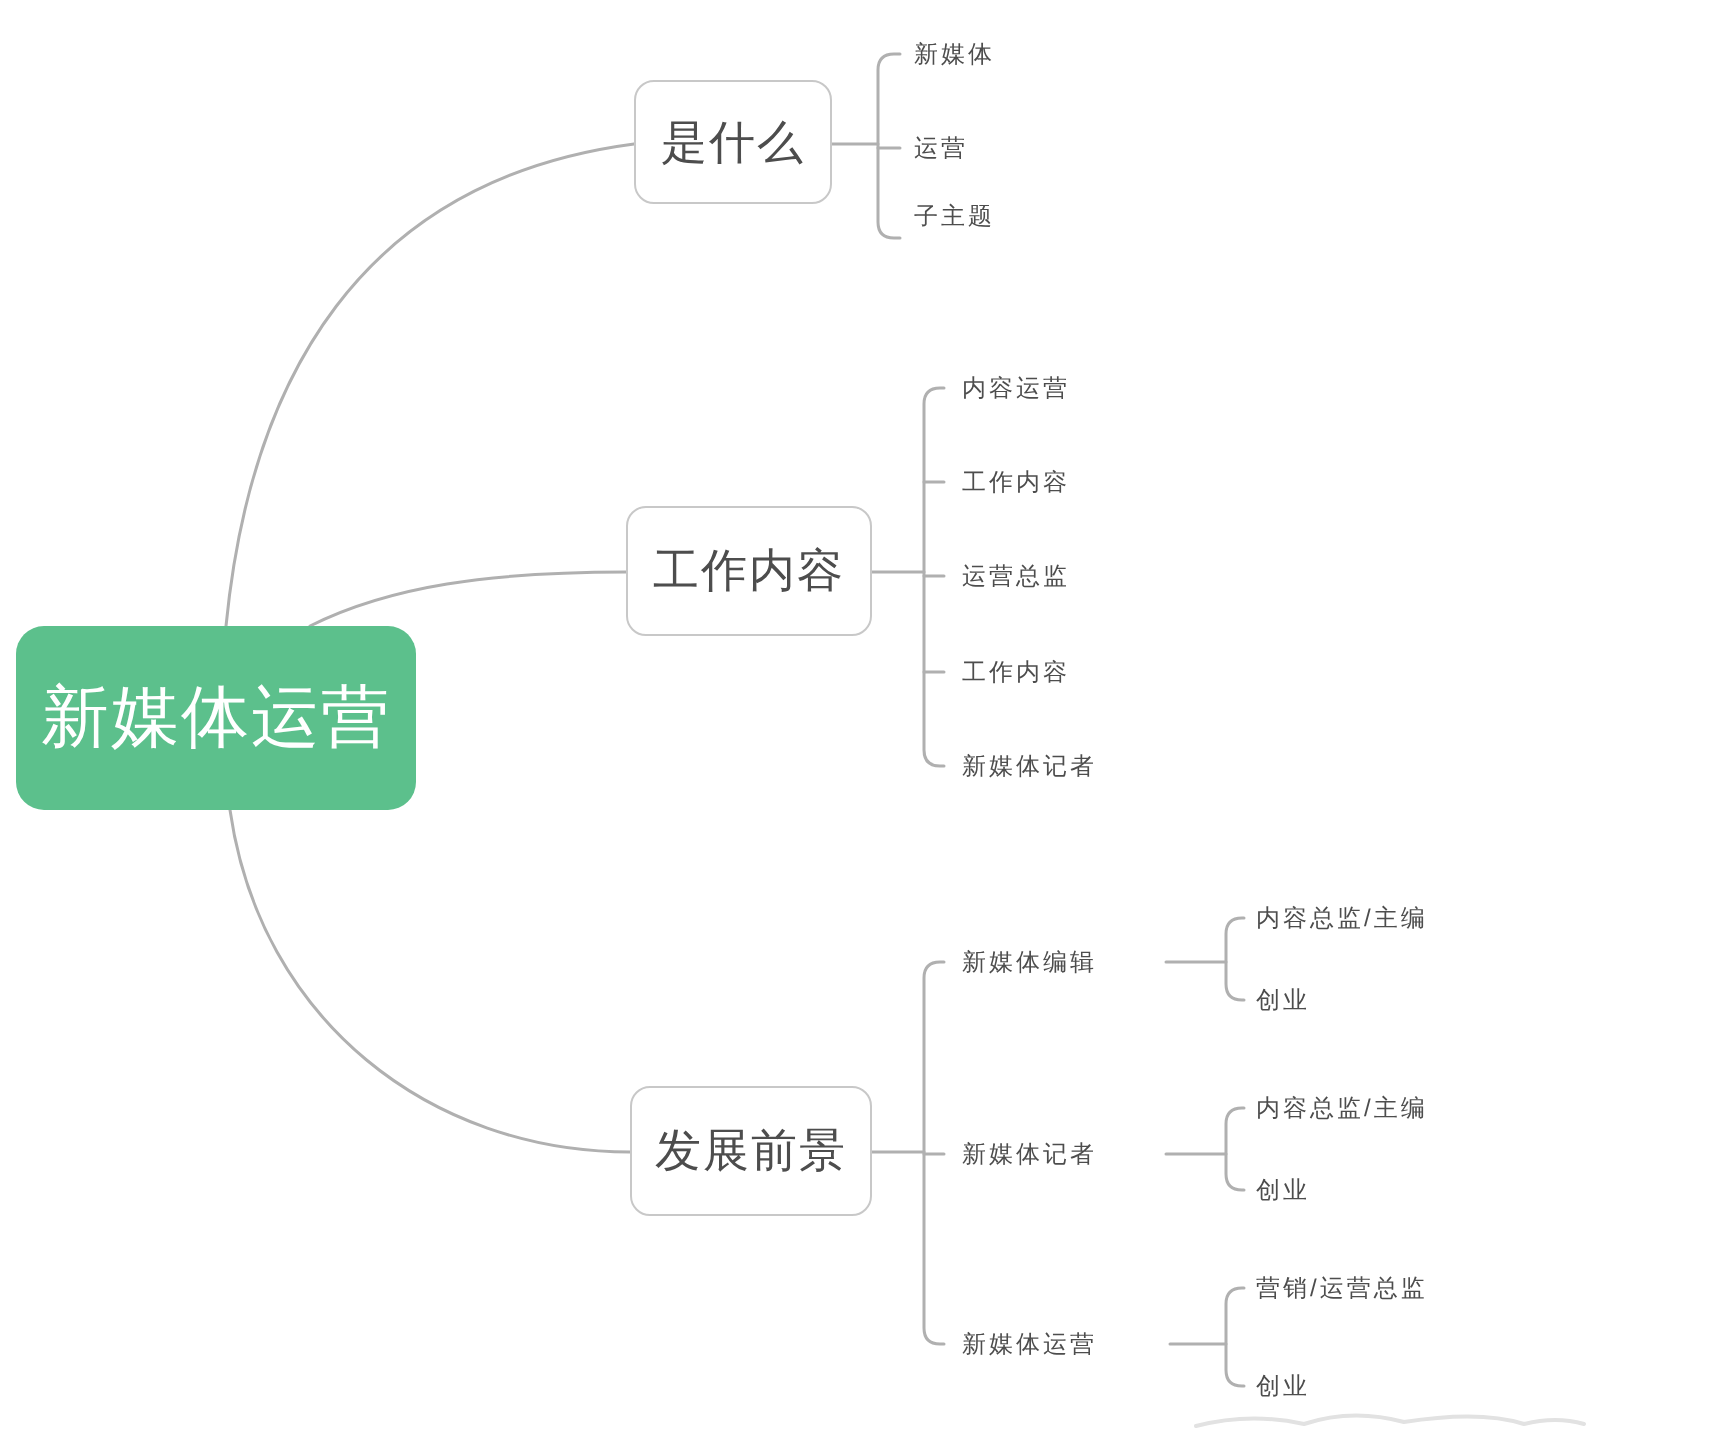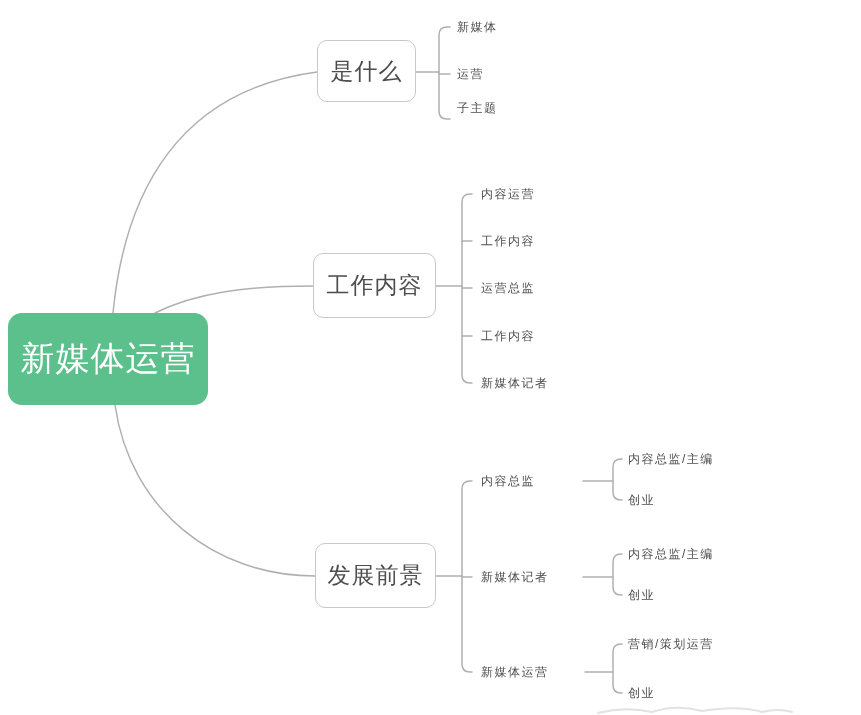--- a/index.html
+++ b/index.html
@@ -75,24 +75,24 @@
   <div class="leaf" style="left:457px;top:27px">新媒体</div>
   <div class="leaf" style="left:457px;top:74px">运营</div>
   <div class="leaf" style="left:457px;top:108px">子主题</div>
 
   <div class="leaf" style="left:481px;top:194px">内容运营</div>
   <div class="leaf" style="left:481px;top:241px">工作内容</div>
   <div class="leaf" style="left:481px;top:288px">运营总监</div>
   <div class="leaf" style="left:481px;top:336px">工作内容</div>
   <div class="leaf" style="left:481px;top:383px">新媒体记者</div>
 
-  <div class="leaf" style="left:481px;top:481px">内容总监</div>
+  <div class="leaf" style="left:481px;top:481px">新媒体编辑</div>
   <div class="leaf" style="left:481px;top:577px">新媒体记者</div>
   <div class="leaf" style="left:481px;top:672px">新媒体运营</div>
 
   <div class="leaf" style="left:628px;top:459px">内容总监/主编</div>
   <div class="leaf" style="left:628px;top:500px">创业</div>
   <div class="leaf" style="left:628px;top:554px">内容总监/主编</div>
   <div class="leaf" style="left:628px;top:595px">创业</div>
-  <div class="leaf" style="left:628px;top:644px">营销/策划运营</div>
+  <div class="leaf" style="left:628px;top:644px">营销/运营总监</div>
   <div class="leaf" style="left:628px;top:693px">创业</div>
 
 </div>
 
 </body></html>

